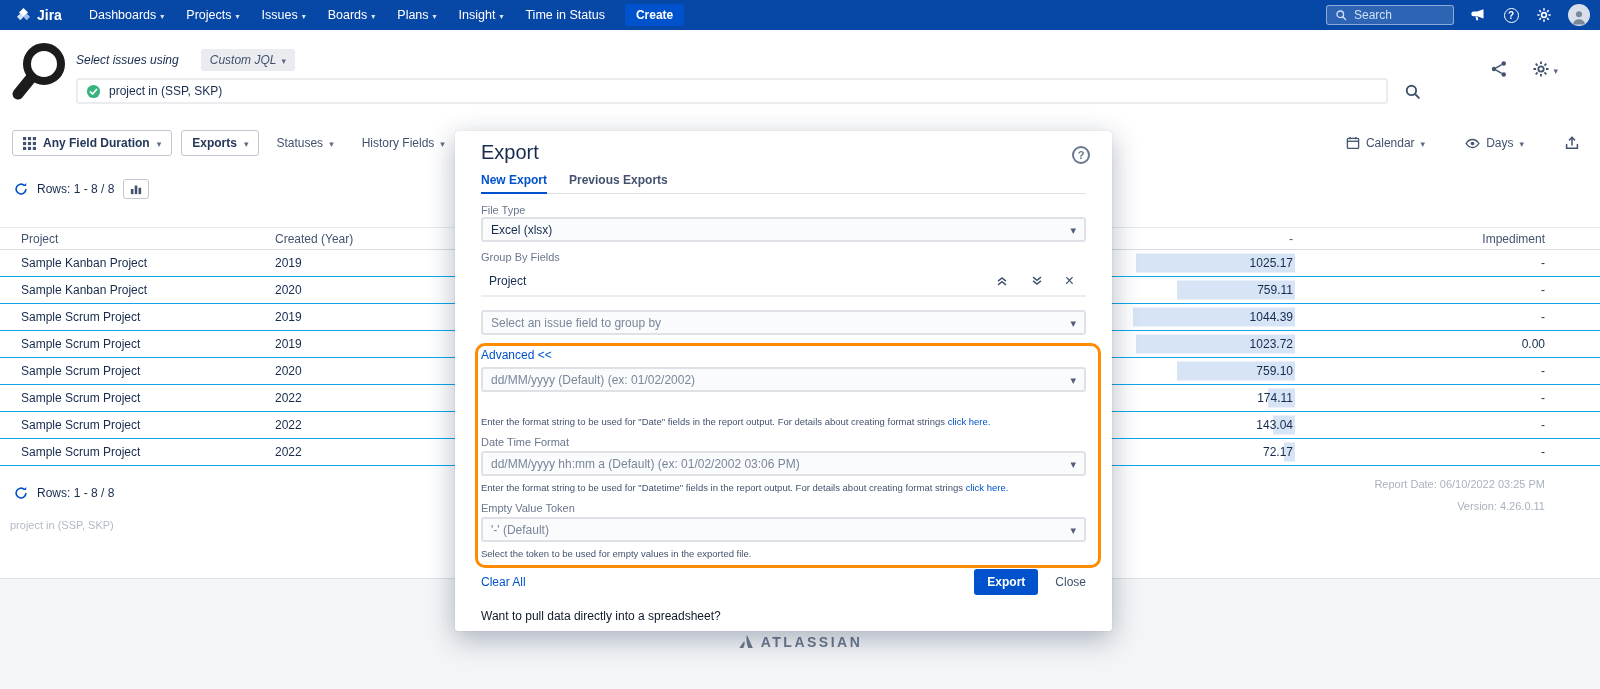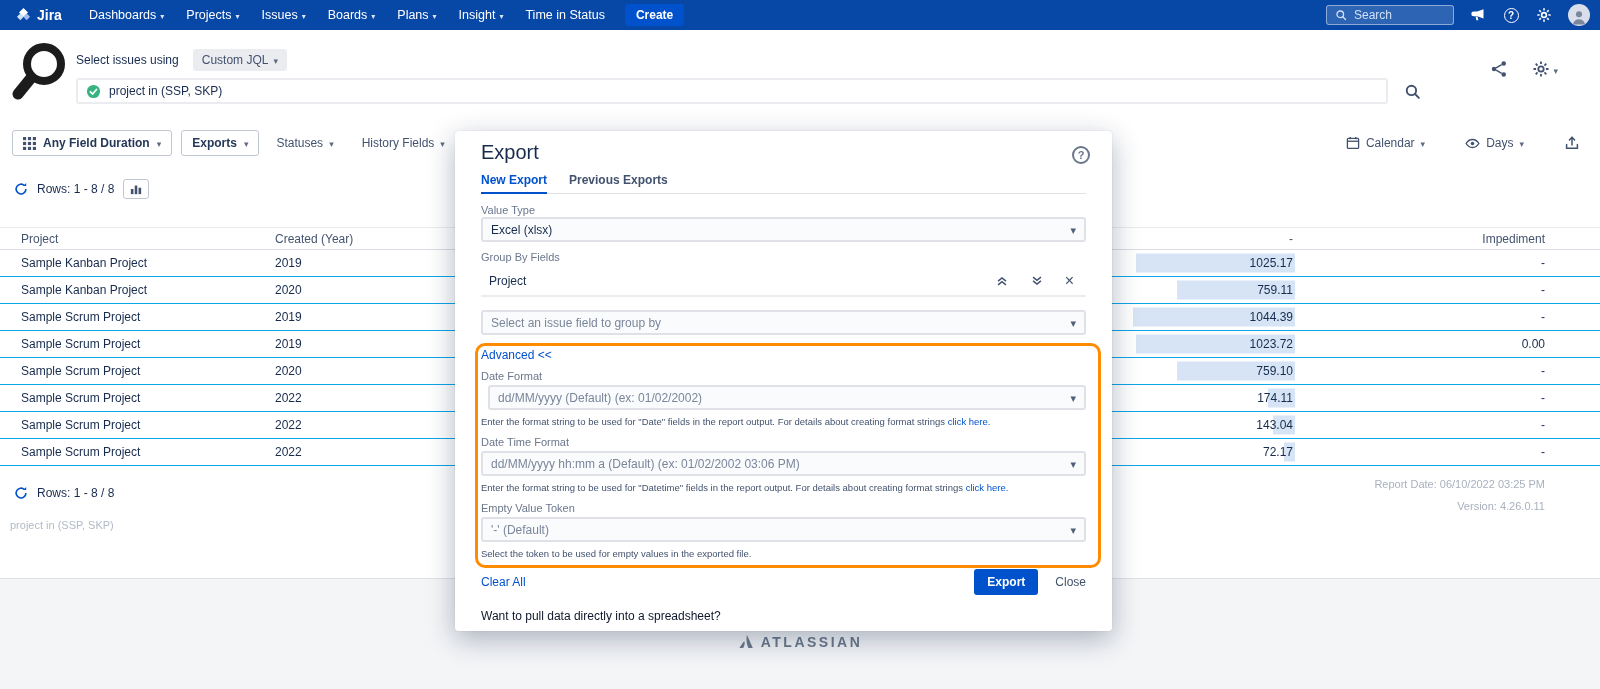--- a/index.html
+++ b/index.html
@@ -20,21 +20,21 @@
     border:1px solid rgba(255,255,255,.45); border-radius:3px; height:20px; padding:0 8px; width:128px;
     color:#cfe0f7; font-size:12px; cursor:text; }
   .nav-ico { width:18px; height:18px; display:flex; align-items:center; justify-content:center; color:#fff; cursor:pointer; }
   .q-circle { width:15px; height:15px; border:1.6px solid #fff; border-radius:50%; font-size:10px; font-weight:bold;
     display:flex; align-items:center; justify-content:center; }
   .q-circle::before { content:"?"; }
   .avatar { width:22px; height:22px; border-radius:50%; background:#D8DEEA; display:flex; align-items:flex-end; justify-content:center; overflow:hidden; cursor:pointer; }
 
   
   .jql-logo { position:absolute; top:40px; left:10px; }
-  .hdr-row1 { position:absolute; top:49px; left:76px; display:flex; align-items:center; gap:14px; font-size:12px; }
+  .hdr-row1 { position:absolute; top:49px; left:76px; display:flex; align-items:center; gap:22px; font-size:12px;font-style:italic; }
   .chip { background:#EBECF0; border-radius:3px; padding:4px 9px; color:#42526E; display:flex; align-items:center; gap:5px; font-size:12px; cursor:pointer; }
   .chip .cdn::after { font-size:9px; color:#42526E; }
   .jql-input { position:absolute; top:78px; left:76px; width:1312px; height:26px; border:2px solid #EBECF0;
     border-radius:3px; background:#fff; display:flex; align-items:center; gap:8px; padding:0 8px; font-size:12px; cursor:text; }
   .jql-go { position:absolute; top:83px; left:1404px; color:#42526E; cursor:pointer; }
   .hdr-icons { position:absolute; top:60px; right:42px; display:flex; align-items:center; gap:24px; color:#42526E; }
   .hdr-icons .ic { display:flex; align-items:center; gap:3px; cursor:pointer; }
   .hdr-icons .cdn::after { font-size:9px; }
 
   
@@ -422,21 +422,21 @@
 
   <div class="modal">
     <div class="mx m-title">Export</div>
     <div class="mx m-help"></div>
 
     <div class="mx m-tabs">
       <div class="m-tab active">New Export</div>
       <div class="m-tab">Previous Exports</div>
     </div>
 
-    <div class="mx m-label" style="top:73px;">Value Type</div>
+    <div class="mx m-label" style="top:73px;">File Type</div>
     <div class="mx m-select" style="top:86px;">
       <span>Excel (xlsx)</span>
       <span class="sel-chev"></span>
     </div>
 
     <div class="mx m-label" style="top:120px;">Group By Fields</div>
     <div class="mx group-row">
       <span>Project</span>
       <span class="group-icons">
         <span class="gi">
@@ -461,21 +461,21 @@
     <div class="mx m-select muted" style="top:179px;">
       <span>Select an issue field to group by</span>
       <span class="sel-chev"></span>
     </div>
 
     <div class="adv-ring"></div>
 
     <div class="mx adv-link">Advanced &lt;&lt;</div>
 
     <div class="mx m-label" style="top:239px;">Date Format</div>
-    <div class="mx m-select muted" style="top:254px;margin-left:7px;">
+    <div class="mx m-select muted" style="top:236px;">
       <span>dd/MM/yyyy (Default) (ex: 01/02/2002)</span>
       <span class="sel-chev"></span>
     </div>
     <div class="mx m-help-text" style="top:285px;">
       <span>Enter the format string to be used for "Date" fields in the report output. For details about creating format strings </span><span class="lnk">click here.</span>
     </div>
 
     <div class="mx m-label" style="top:305px;">Date Time Format</div>
     <div class="mx m-select muted" style="top:320px;">
       <span>dd/MM/yyyy hh:mm a (Default) (ex: 01/02/2002 03:06 PM)</span>

